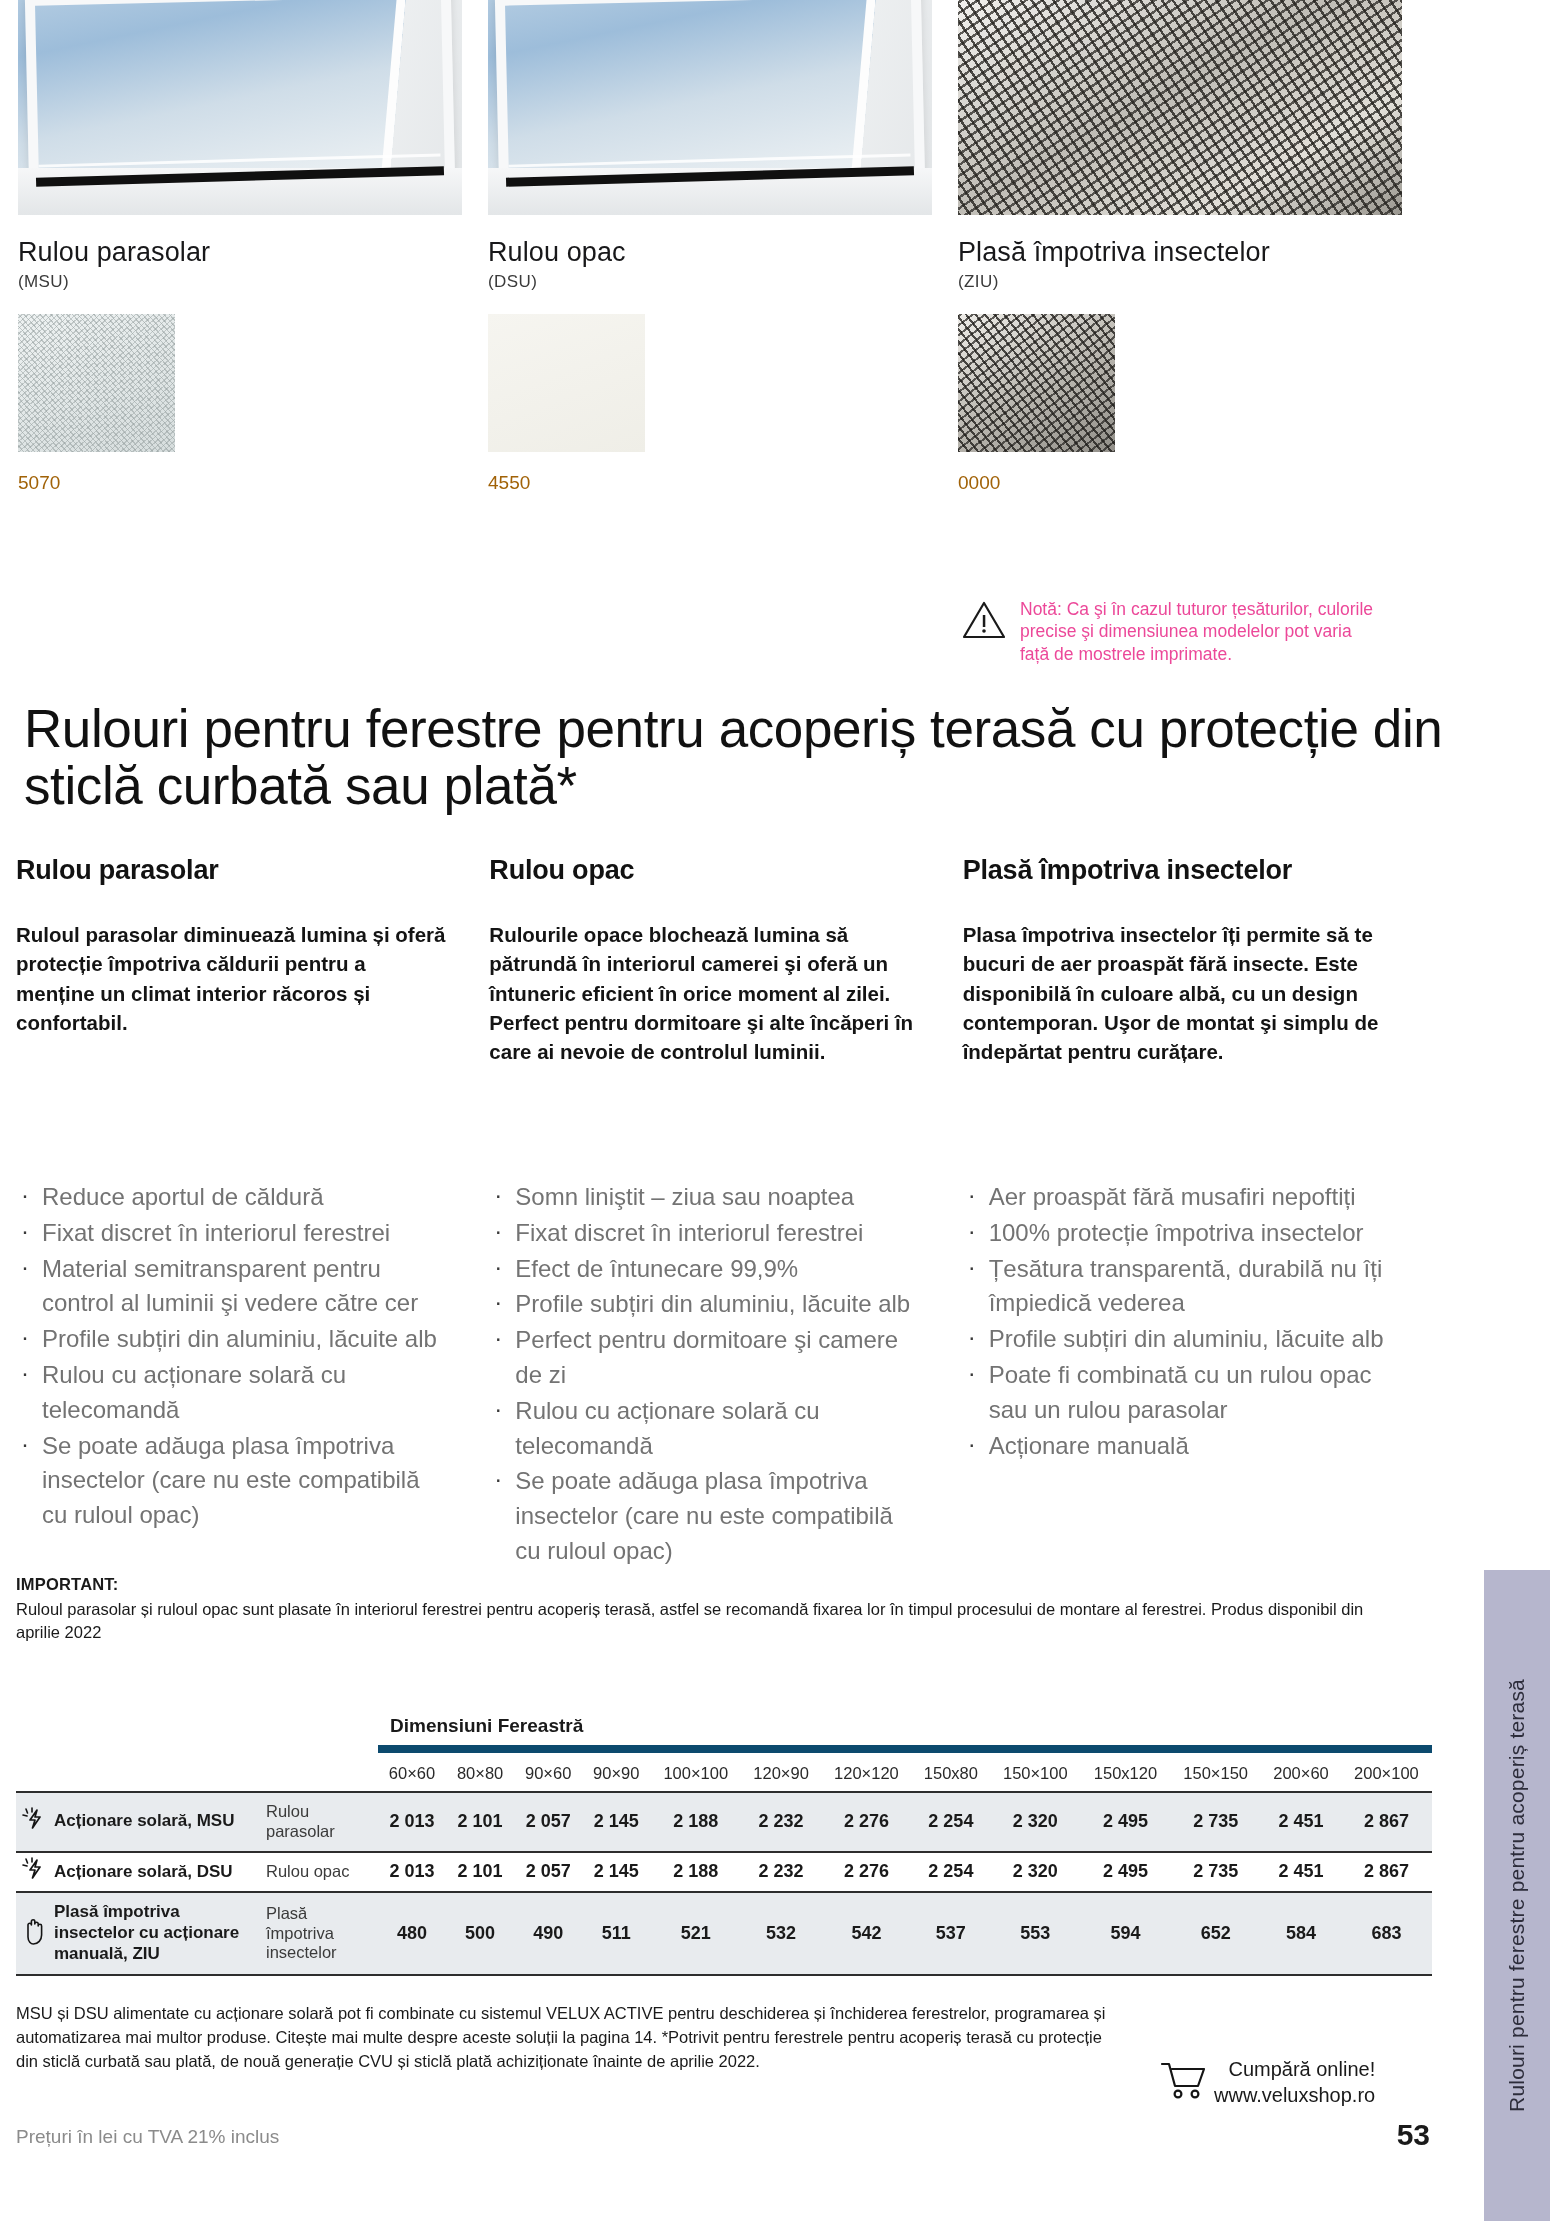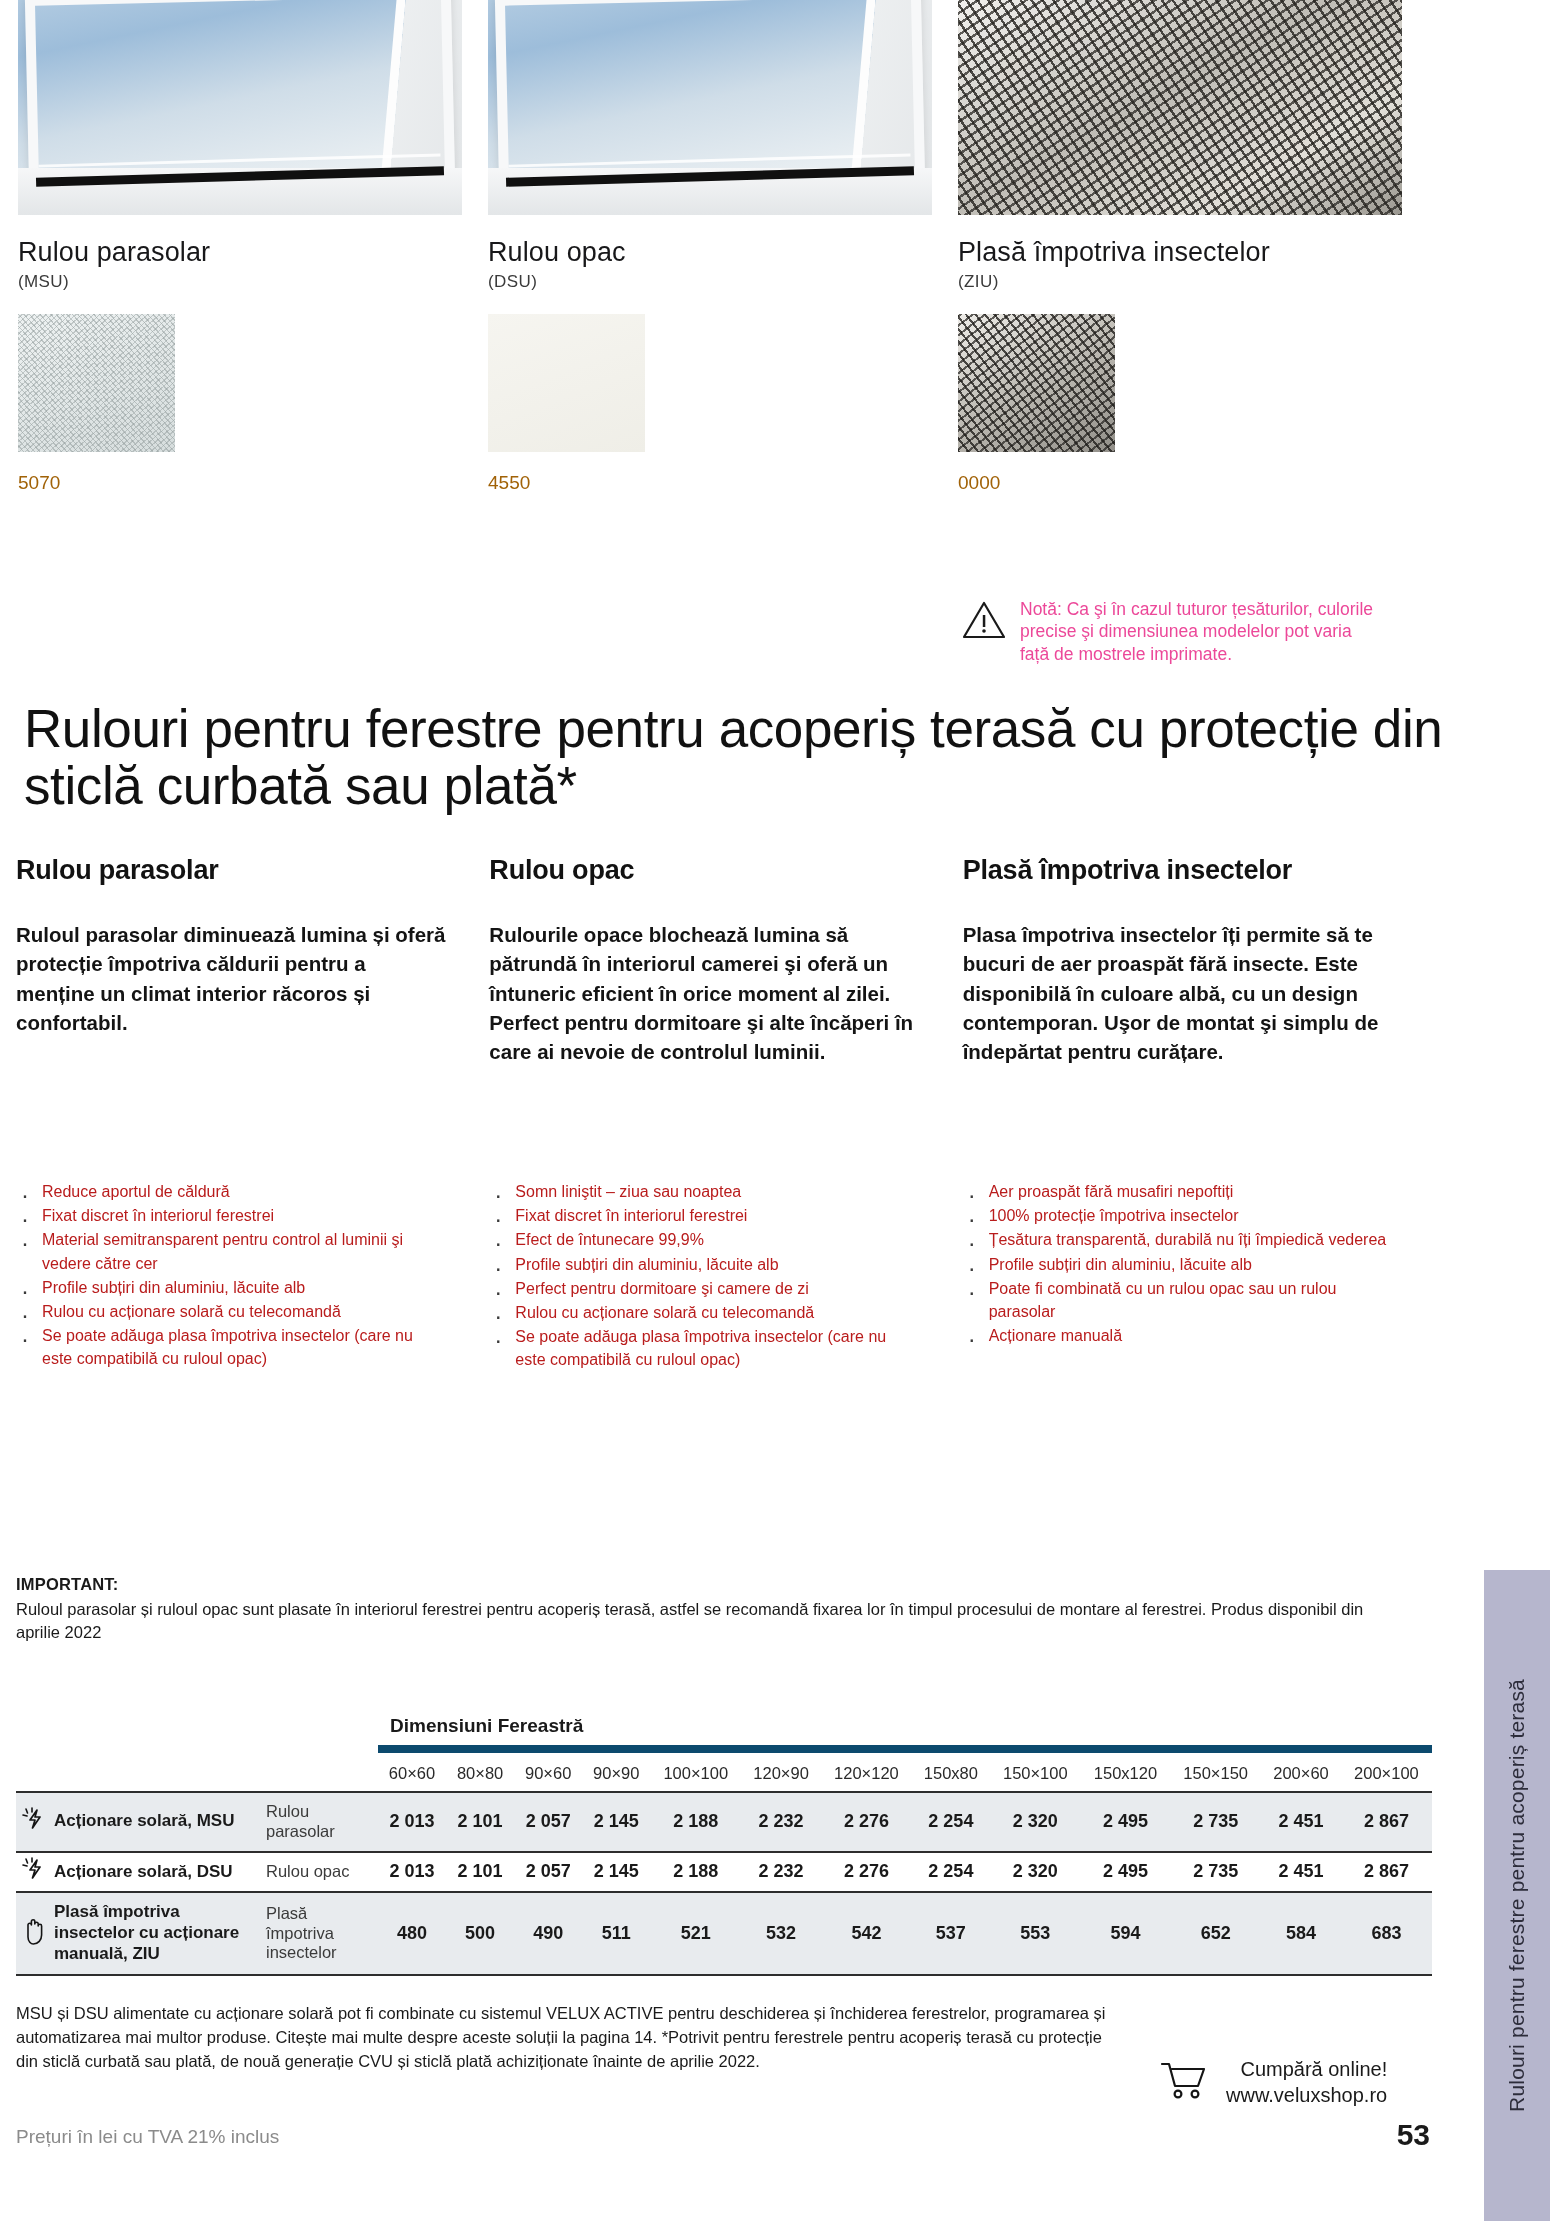--- a/index.html
+++ b/index.html
@@ -98,21 +98,21 @@
     letter-spacing: -.4px; color:#111;
   }
 
   
   .cols { position:absolute; left: 16px; top: 855px; width: 1420px; display:flex; gap: 0; }
   .col { width: 478px; padding-right: 42px; }
   .col h3 { font-size: 27px; font-weight: 700; letter-spacing:-.2px; color:#121212; }
   .col .lead { font-size: 20.5px; line-height: 1.43; font-weight: 700; margin-top: 34px; color:#141414; }
   .col ul { list-style: none; margin-top: 0; }
   .col li {
-    font-size: 16px; line-height: 1.45; color:#b91c1c;
+    font-size: 24px; line-height: 1.45; color:#737373;
     position: relative; padding-left: 26px; margin-bottom: 1px;
   }
   .col li::before {
     content:"·"; position:absolute; left: 5px; top: -2px;
     font-size: 24px; color:#3a3a3a;
   }
   .bullets-wrap { position:absolute; left: 16px; top: 1180px; width: 1420px; display:flex; }
 
   
   .important { position:absolute; left: 16px; top: 1575px; width: 1380px; }
@@ -135,21 +135,21 @@
   tbody tr.row { border-top: 2px solid #2d2d2d; }
   tbody tr.row:last-child { border-bottom: 2px solid #2d2d2d; padding-left: 31px; }
   tr.shade td { background: #e8ebee; }
   td.ico { width: 34px; text-align:center; vertical-align: middle; padding-left:2px; }
   td.name { font-size: 17px; font-weight: 700; line-height:1.22; padding: 9px 6px 9px 4px; vertical-align: middle; width: 216px; }
   td.sub  { font-size: 16.5px; font-weight: 400; color:#3b3b3b; line-height:1.2; padding: 9px 8px 9px 0; vertical-align: middle; width: 112px; }
   td.val  { font-size: 18px; font-weight: 700; text-align:center; vertical-align: middle; white-space: nowrap; }
 
   
   .foot-note { position:absolute; left: 16px; top: 2002px; font-size: 16.5px; line-height: 1.44; width: 1100px; }
-  .shop { position:absolute; left: 1160px; top: 2056px; display:flex; gap:20px; align-items:flex-start; }
+  .shop { position:absolute; left: 1160px; top: 2056px; display:flex; gap:8px; align-items:flex-start; }
   .cart-ico { width: 46px; height: 40px; flex:none; margin-top: 4px; }
   .shop-txt { font-size: 20px; line-height: 1.3; text-align: right; }
   .prices { position:absolute; left: 16px; top: 2126px; font-size: 19px; color:#8b8b8b; }
   .pageno { position:absolute; left: 1300px; top: 2118px; width: 130px; text-align:right; font-size: 30px; font-weight: 700; color:#1a1a1a; }
 </style>
 </head>
 <body>
 
 <div class="page">
 

